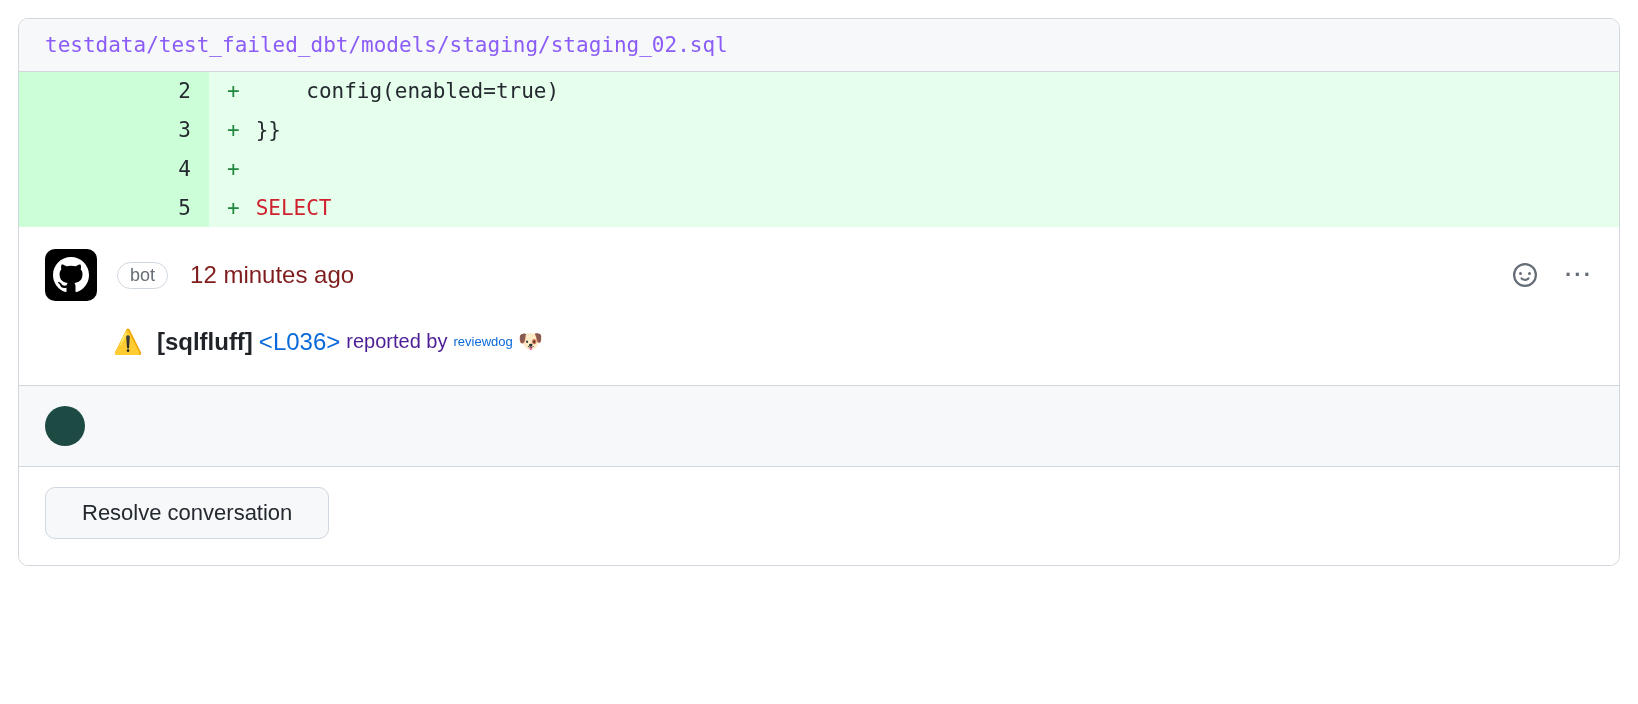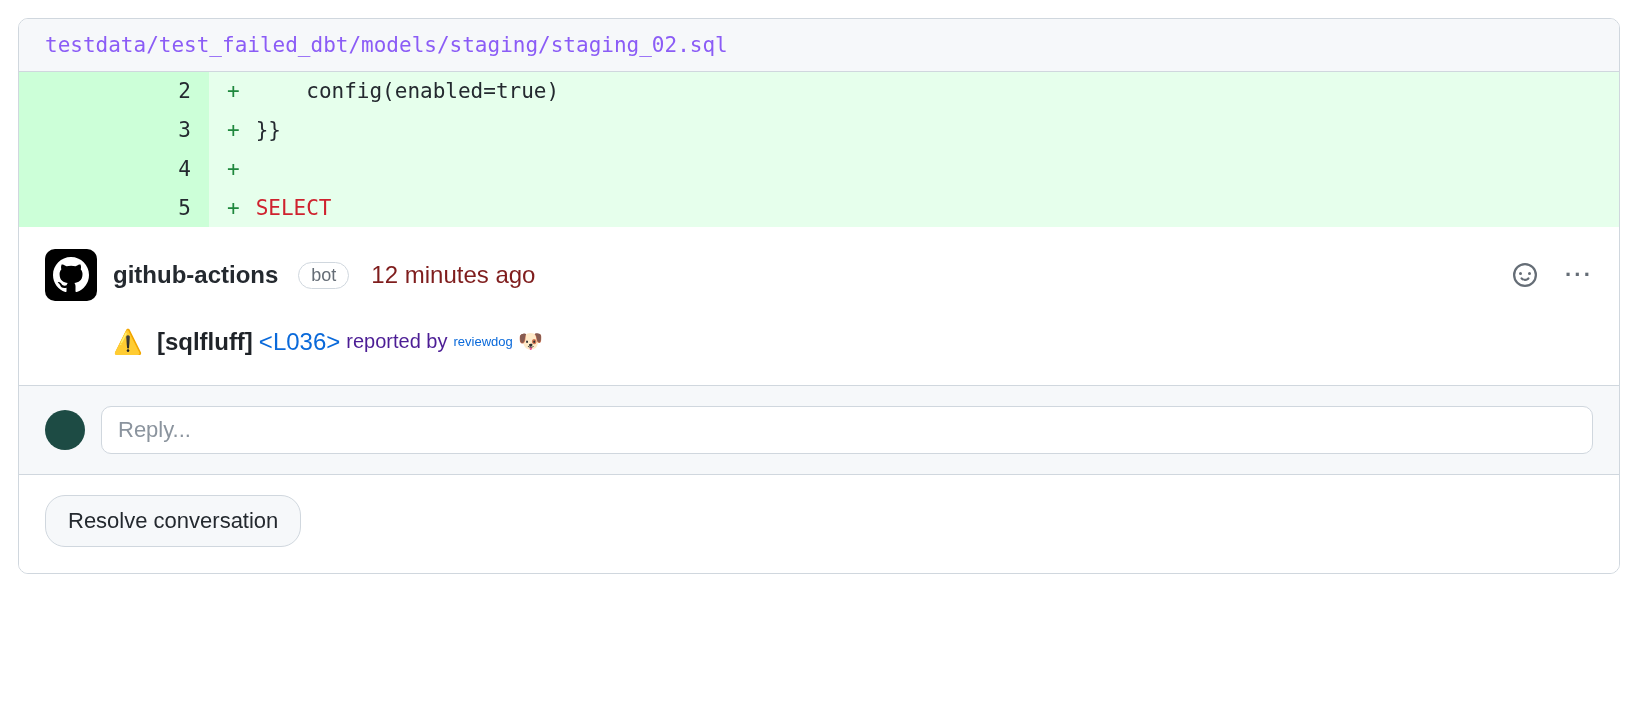--- a/index.html
+++ b/index.html
@@ -143,22 +143,22 @@
     font-family: inherit;
   }
   .reply-input::placeholder { color: #8b949e; }
   .resolve-section {
     padding: 20px 26px 26px 26px;
     background: #ffffff;
   }
   .resolve-btn {
     border: 1px solid #d0d7de;
     background: #f6f8fa;
-    border-radius: 20px;
-    padding: 12px 22px;
+    border-radius: 10px;
+    padding: 12px 36px;
     font-size: 22px;
     font-weight: 500;
     color: #24292f;
     cursor: pointer;
     font-family: inherit;
   }
   .kebab { font-size: 22px; letter-spacing: 2px; font-weight: 700; }
 </style>
 </head>
 <body>
@@ -194,21 +194,20 @@
 
   <div class="comment-section">
     <div class="comment-head">
       <div class="avatar-wrap">
         <div class="gh-avatar">
           <svg viewBox="0 0 16 16" width="36" height="36" fill="#ffffff">
               <path d="M8 0C3.58 0 0 3.58 0 8c0 3.54 2.29 6.53 5.47 7.59.4.07.55-.17.55-.38 0-.19-.01-.82-.01-1.49-2.01.37-2.53-.49-2.69-.94-.09-.23-.48-.94-.82-1.13-.28-.15-.68-.52-.01-.53.63-.01 1.08.58 1.23.82.72 1.21 1.87.87 2.33.66.07-.52.28-.87.51-1.07-1.78-.2-3.64-.89-3.64-3.95 0-.87.31-1.59.82-2.15-.08-.2-.36-1.02.08-2.12 0 0 .67-.21 2.2.82.64-.18 1.32-.27 2-.27.68 0 1.36.09 2 .27 1.53-1.04 2.2-.82 2.2-.82.44 1.1.16 1.92.08 2.12.51.56.82 1.27.82 2.15 0 3.07-1.87 3.75-3.65 3.95.29.25.54.73.54 1.48 0 1.07-.01 1.93-.01 2.2 0 .21.15.46.55.38A8.013 8.013 0 0016 8c0-4.42-3.58-8-8-8z"></path>
             </svg>
         </div>
       </div>
-      <span class="author-name">github-actions</span>
       <span class="bot-badge">bot</span>
       <span class="timestamp">12 minutes ago</span>
       <div class="comment-head-right">
         <span class="icon-btn">
           <svg viewBox="0 0 16 16" width="24" height="24" fill="#656d76">
               <path d="M8 0a8 8 0 1 1 0 16A8 8 0 0 1 8 0ZM1.5 8a6.5 6.5 0 1 0 13 0 6.5 6.5 0 0 0-13 0Zm3.82 1.636a.75.75 0 0 1 1.038.175l.007.009c.103.118.22.222.35.31.264.178.683.37 1.285.37.602 0 1.02-.192 1.285-.371.13-.088.247-.192.35-.31l.007-.008a.75.75 0 0 1 1.222.87l-.022-.015c.02.013.021.015.021.015v.001l-.001.002-.002.003-.005.007-.014.019a2.066 2.066 0 0 1-.184.213c-.16.166-.338.316-.53.445-.63.418-1.37.638-2.127.629-.946 0-1.652-.308-2.126-.63a3.331 3.331 0 0 1-.715-.657l-.014-.02-.005-.006-.002-.003v-.002h-.001l.613-.432-.614.43a.75.75 0 0 1 .183-1.044ZM12 7a1 1 0 1 1-2 0 1 1 0 0 1 2 0ZM5 8a1 1 0 1 1 0-2 1 1 0 0 1 0 2Z"></path>
             </svg>
         </span>
         <span class="icon-btn kebab">
           <span>···</span>
@@ -224,20 +223,19 @@
         </span>
         <span class="reported-by">reported by</span>
         <a href="#" class="review-link">reviewdog</a>
         <span class="dog-emoji">🐶</span>
       </div>
     </div>
   </div>
 
   <div class="reply-section">
     <div class="reply-avatar"></div>
-    <input type="text" class="reply-input" placeholder="Reply..." style="">
   </div>
 
   <div class="resolve-section">
     <button class="resolve-btn">Resolve conversation</button>
   </div>
 
 </div>
 
 </body></html>

